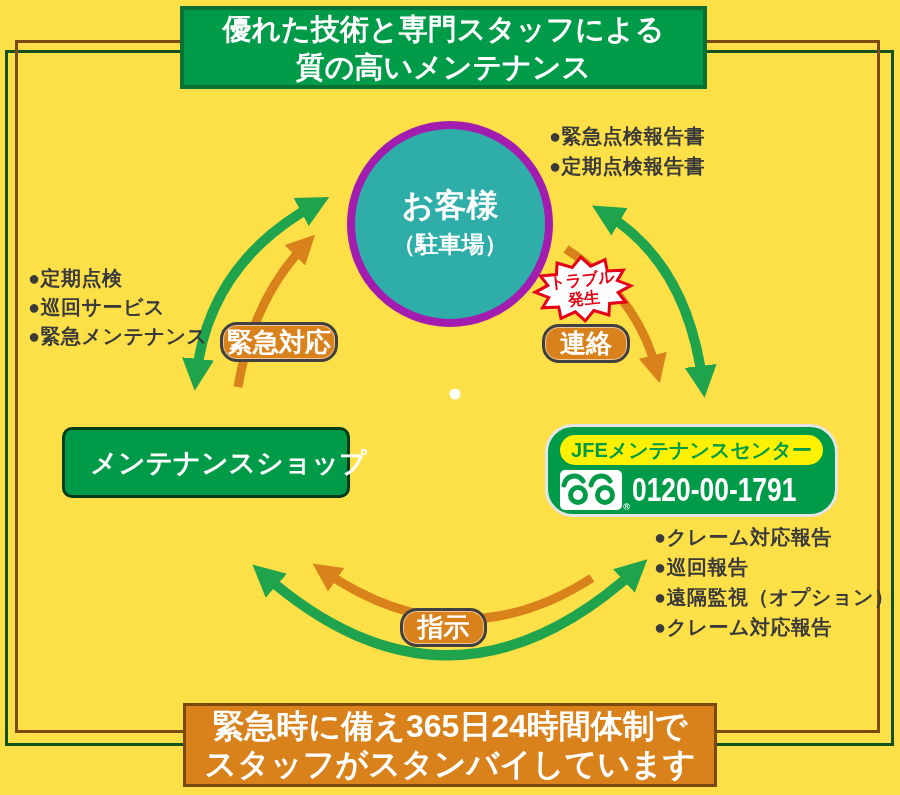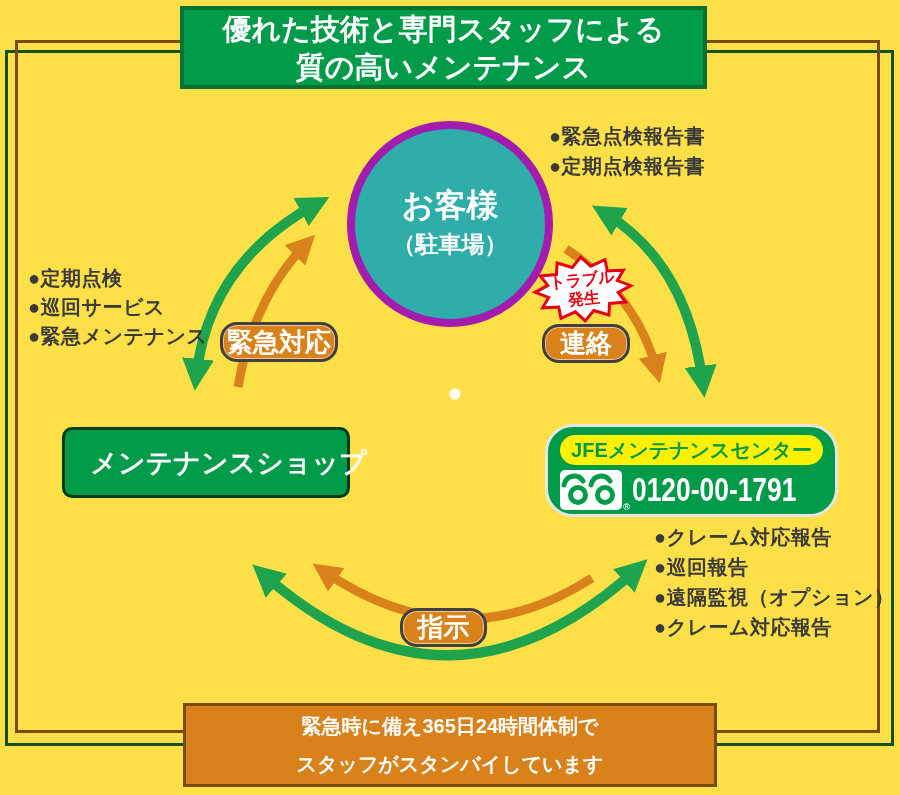--- a/index.html
+++ b/index.html
@@ -14,21 +14,21 @@
   .banner{
     position:absolute;box-sizing:border-box;z-index:3;display:flex;flex-direction:column;
     align-items:center;justify-content:center;text-align:center;color:#fff;font-weight:bold;
   }
   .banner-header{
     left:180px;top:6px;width:527px;height:83px;background:#009B48;border:4px solid #0A7034;
     font-size:29px;line-height:38px;
   }
   .banner-footer{
     left:183px;top:703px;width:534px;height:84px;background:#D9821C;border:3px solid #79490F;
-    font-size:20px;line-height:38px;
+    font-size:32px;line-height:38px;
   }
   .customer-circle{
     position:absolute;left:347px;top:121px;width:206px;height:206px;box-sizing:border-box;
     background:#2FAEA9;border:8px solid #a21caf;border-radius:50%;z-index:3;
     display:flex;flex-direction:column;align-items:center;justify-content:center;
     color:#fff;font-weight:bold;text-align:center;
   }
   .customer-circle .l1{font-size:32px;line-height:40px;}
   .customer-circle .l2{font-size:23px;line-height:38px;}
   .gray-list{

